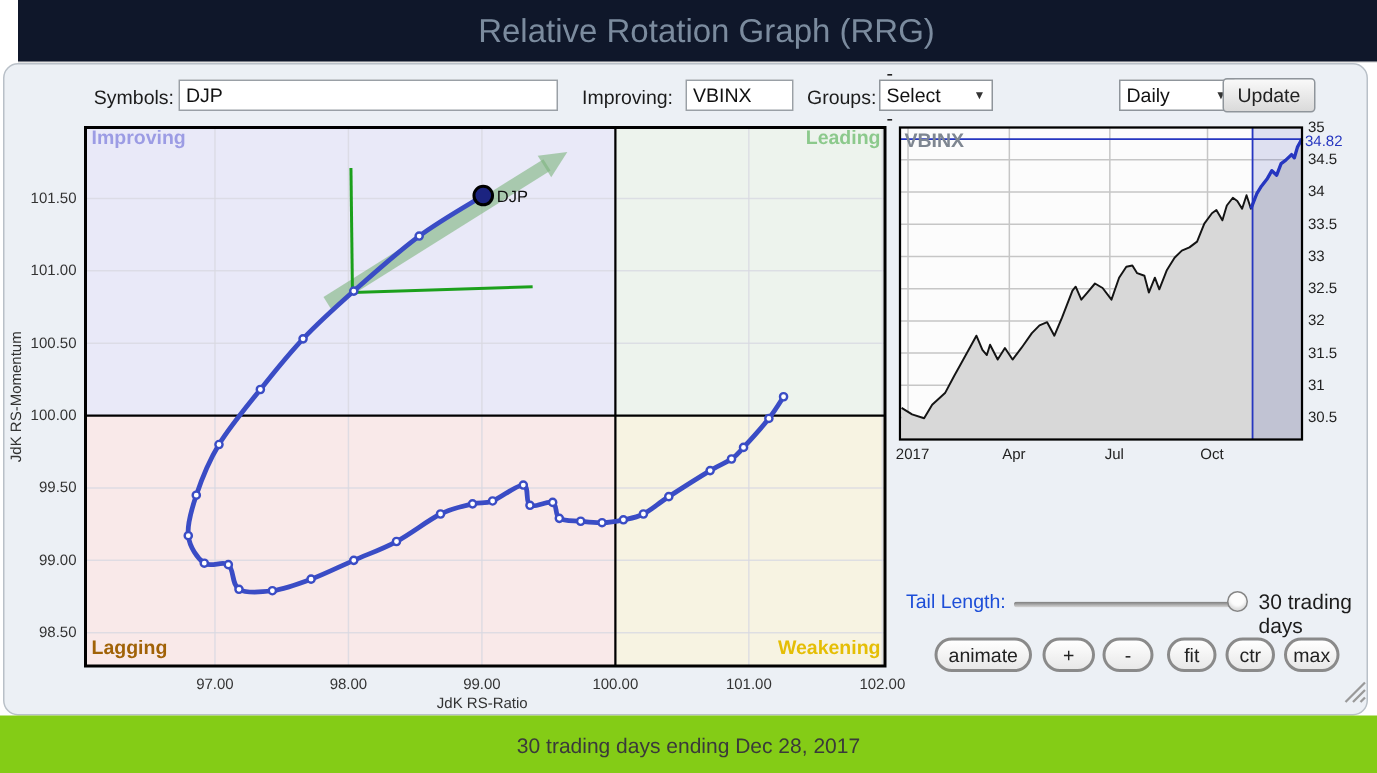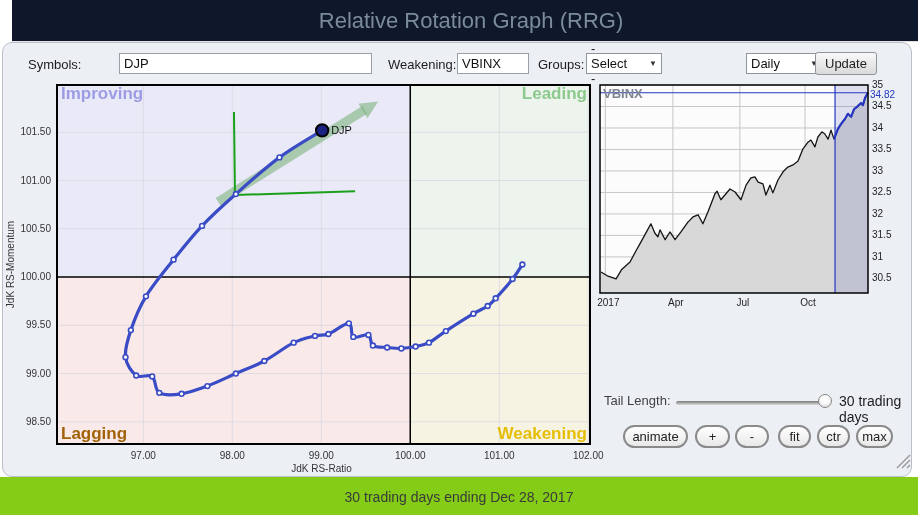--- a/index.html
+++ b/index.html
@@ -7,45 +7,45 @@
   .page{position:relative;width:918px;height:515px;background:#fff;overflow:hidden;}
   svg{overflow:visible;}
   .header{position:absolute;left:12px;top:0;width:918px;height:41px;background:#0f172a;border-bottom:1px solid #e3e3e3;}
   .title{text-align:center;line-height:42px;font-size:22px;color:#7b8b9e;}
   .panel{position:absolute;left:2px;top:42px;width:908px;height:433px;background:#ecf0f5;border:1px solid #b9c0c8;border-radius:10px;}
   .tlabel{position:absolute;font-size:13px;color:#1c1c1c;white-space:nowrap;}
   .tinput{position:absolute;border:1px solid #9aa0a6;background:#fff;font-size:13px;padding:1px 4px;height:21px;box-sizing:border-box;font-family:"Liberation Sans",sans-serif;color:#111;}
   .tselect{position:absolute;height:21px;border:1px solid #8f959b;background:#fff;font-size:13px;color:#111;display:flex;align-items:center;justify-content:space-between;padding:0 4px;box-sizing:border-box;cursor:default;}
   .tselect .arrow{font-size:8px;color:#333;margin-left:4px;}
   .update-btn{position:absolute;left:815px;top:52px;height:23px;border:1px solid #8f959b;background:linear-gradient(#f9f9f9,#dadada);font-size:13px;color:#222;padding:0 9px;border-radius:3px;font-family:"Liberation Sans",sans-serif;}
-  .quad{position:absolute;font-weight:bold;font-size:17px;white-space:nowrap;text-align:center;}
+  .quad{position:absolute;font-weight:bold;font-size:13px;white-space:nowrap;text-align:center;}
   .mini-title{position:absolute;left:603px;top:86px;font-weight:bold;font-size:13px;color:#7e8691;}
   .last-price{position:absolute;left:870px;top:89px;font-size:10px;color:#2636c0;}
-  .tail-label{position:absolute;left:604px;top:393px;font-size:13px;color:#404040;}
+  .tail-label{position:absolute;left:604px;top:393px;font-size:13px;color:#1d4ed8;}
   .tail-value{position:absolute;left:839px;top:393px;font-size:14px;color:#1c1c1c;}
   .slider-track{position:absolute;left:676px;top:401px;width:148px;height:3px;border-radius:2px;background:linear-gradient(#8f8f8f,#dcdcdc);border-top:1px solid #888;}
   .slider-thumb{position:absolute;left:818px;top:394px;width:14px;height:14px;border-radius:50%;background:#fcfcfc;border:1px solid #858585;box-sizing:border-box;box-shadow:inset 0 -2px 2px rgba(0,0,0,.12);}
   .pill{position:absolute;top:425px;height:23px;border:2px solid #8a8a8a;border-radius:12px;background:linear-gradient(#ffffff,#e8e8e8);font-size:13px;color:#222;text-align:center;line-height:19px;box-sizing:border-box;font-family:"Liberation Sans",sans-serif;padding:0;}
   .status{position:absolute;left:0;top:477px;width:918px;height:38px;background:#84cc16;text-align:center;font-size:14px;color:#3a3a3a;padding-top:12px;box-sizing:border-box;}
   .grip{position:absolute;left:894px;top:452px;width:17px;height:17px;cursor:nwse-resize;}
 </style>
 </head>
 <body>
 
 <div class="page">
 
   <div class="header">
     <div class="title">Relative Rotation Graph (RRG)</div>
   </div>
 
   <div class="panel"></div>
 
-  <div class="tlabel" style="left:28px;top:57px;width:88px;">Symbols:</div>
+  <div class="tlabel" style="left:28px;top:57px;width:88px;text-align:right;">Symbols:</div>
   <input class="tinput" style="left: 119px; top: 53px; width: 253px;" value="DJP">
-  <div class="tlabel" style="left:388px;top:57px;">Weakening:</div>
+  <div class="tlabel" style="left:388px;top:57px;">Improving:</div>
   <input class="tinput" style="left: 457px; top: 53px; width: 72px;" value="VBINX">
   <div class="tlabel" style="left:538px;top:57px;">Groups:</div>
   <div class="tselect" style="left:586px;top:53px;width:76px;gap:16px;">
     <span>- Select -</span>
     <span class="arrow">▼</span>
   </div>
   <div class="tselect" style="left:669px;top:53px;width:72px;margin-top:33px;">
     <span>1 year</span>
     <span class="arrow">▼</span>
   </div>

